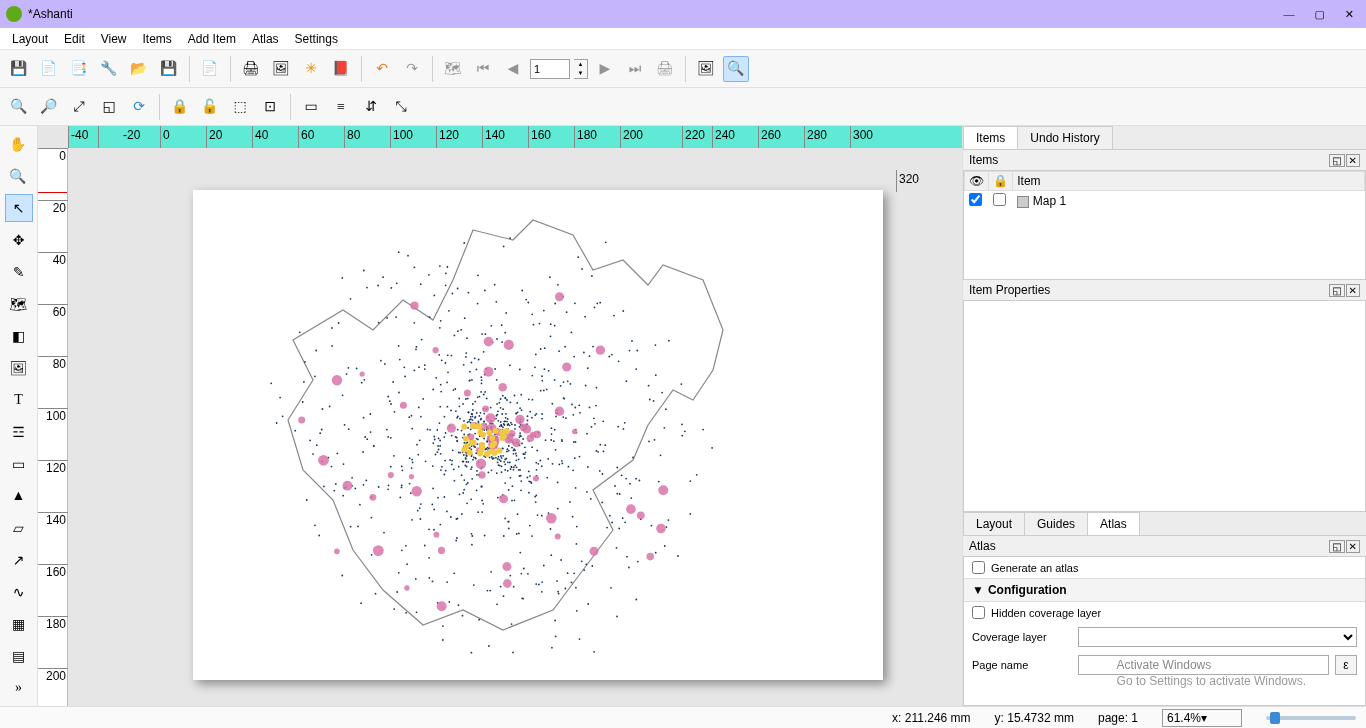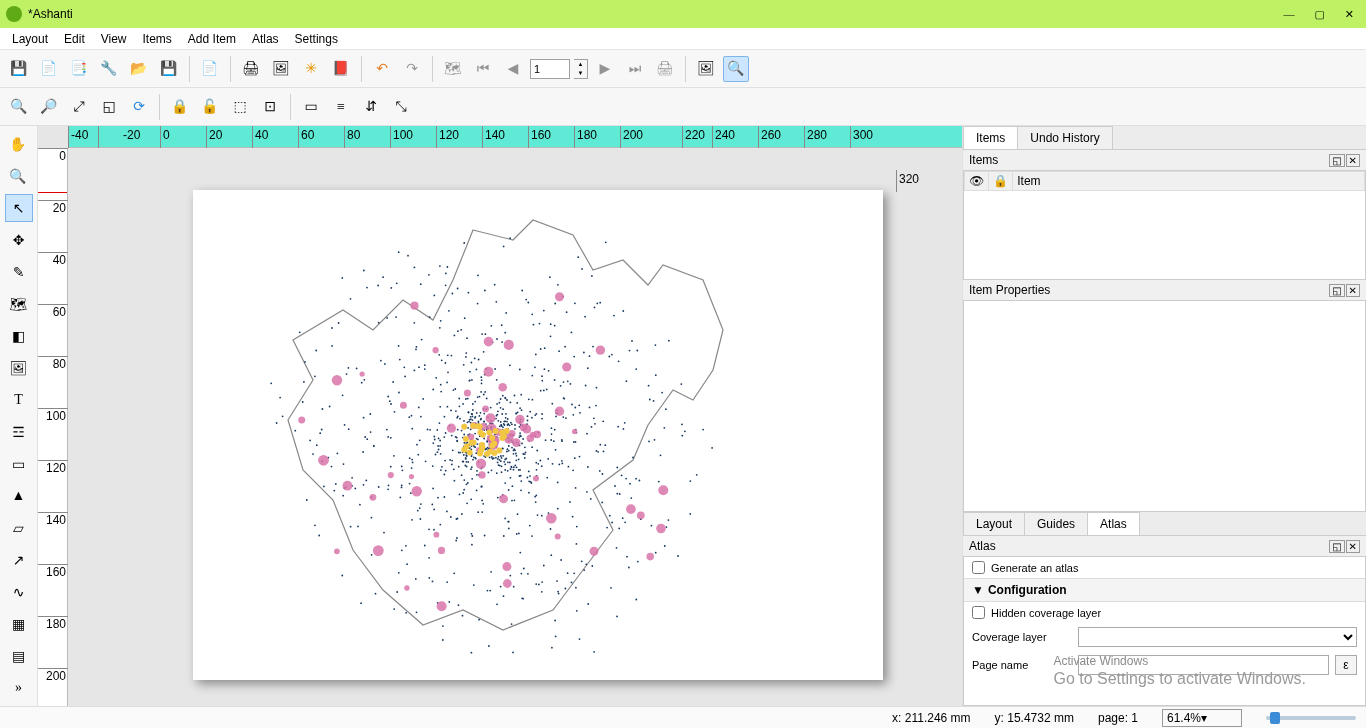--- a/index.html
+++ b/index.html
@@ -1,17 +1,17 @@
 <!DOCTYPE html>
 <html><head>
 <meta charset="utf-8">
 <style>
 * { box-sizing: border-box; margin: 0; padding: 0; font-family: "Segoe UI", Tahoma, sans-serif; font-size: 12px; }
 html, body { width: 1366px; height: 728px; overflow: hidden; background: #fff; }
-.titlebar { height: 28px; display: flex; align-items: center; padding: 0 6px; background: #bef264; }
+.titlebar { height: 28px; display: flex; align-items: center; padding: 0 6px; background: #c4b5fd; }
 .titlebar .q-icon { width: 16px; height: 16px; border-radius: 50%; background: #60a917; margin-right: 6px; display:inline-block; }
 .titlebar .title { flex: 1; }
 .win-controls { display: flex; gap: 20px; padding-right: 6px; }
 .win-controls span { font-family: "Segoe UI Symbol"; font-size: 11px; cursor: default; }
 .menubar { height: 22px; display: flex; align-items: center; padding: 0 6px; gap: 4px; border-bottom: 1px solid #e5e5e5; }
 .menubar span { padding: 2px 6px; }
 .toolbar { height: 38px; display: flex; align-items: center; padding: 0 6px; gap: 4px; background: #f7f7f7; border-bottom: 1px solid #e0e0e0; }
 .toolbar .tbtn { width: 26px; height: 26px; display:flex; align-items:center; justify-content:center; border: 1px solid transparent; border-radius:2px; }
 .toolbar .tbtn.active { border:1px solid #7eb4ea; background:#cde6ff; }
 .toolbar .sep { width:1px; height:26px; background:#d0d0d0; margin:0 3px; }
@@ -47,21 +47,21 @@
 .bottom-tabs .tab.active{background:#fff;}
 .atlas-body{ background:#fff; border:1px solid #ccc; overflow:auto; height:150px; position:relative;}
 .atlas-body .row{ display:flex; align-items:center; padding:4px 8px; gap:6px;}
 .atlas-body .grouph{ background:#f4f4f4; border-top:1px solid #ddd; border-bottom:1px solid #ddd; font-weight:bold; padding:4px 8px; display:flex; align-items:center; gap:4px;}
 .atlas-body select, .atlas-body input[type=text]{ flex:1; height:20px; border:1px solid #aaa; background:#fff; font-size:11px;}
 .statusbar{ height:22px; display:flex; align-items:center; justify-content:flex-end; gap:24px; padding:0 10px; border-top:1px solid #ddd; background:#fafafa; font-size:11px; position:relative;}
 .statusbar .zoombox{ width:80px; height:18px; border:1px solid #999; display:flex; align-items:center; justify-content:flex-start; padding:0 4px;}
 .statusbar .slider{ width:90px; height:4px; background:#bcd; border-radius:2px; position:relative;}
 .statusbar .slider::after{content:"";position:absolute;left:4px;top:-4px;width:10px;height:12px;background:#3b8bd6;border-radius:2px;}
 .watermark{position:absolute; right:60px; bottom:40px; color:#8a8a8a; font-size:20px; pointer-events:none; text-align:left;}
-.watermark small{display:block; font-size:16px; color:#9a9a9a;}
+.watermark small{display:block; font-size:12px; color:#9a9a9a;}
 svg.mapsvg{width:100%;height:100%;}
 .icon{font-family:"Segoe UI Symbol","Segoe UI"; font-size:14px;}
 .chk{width:13px;height:13px;}
 label{font-size:11px;}
 </style>
 </head>
 <body>
 
 <div class="titlebar">
   <span class="q-icon"></span>
@@ -1326,20 +1326,25 @@
       <span class="pbtns"><span>◱</span><span>✕</span></span>
     </div>
     <div class="items-list">
       <table>
         <tbody>
             <tr>
           <th style="width:24px"><span>👁</span></th>
           <th style="width:24px"><span>🔒</span></th>
           <th>Item</th>
         </tr>
+        <tr>
+          <td><input type="checkbox" class="chk" checked="" style=""></td>
+          <td><input type="checkbox" class="chk" style=""></td>
+          <td><span style="display:inline-block;width:12px;height:12px;background:#ccc;border:1px solid #888;vertical-align:middle;margin-right:4px;"></span><span>Map 1</span></td>
+        </tr>
       </tbody>
         </table>
     </div>
 
     <div class="panel-title">
       <span>Item Properties</span>
       <span class="pbtns"><span>◱</span><span>✕</span></span>
     </div>
     <div class="prop-panel"></div>
 

